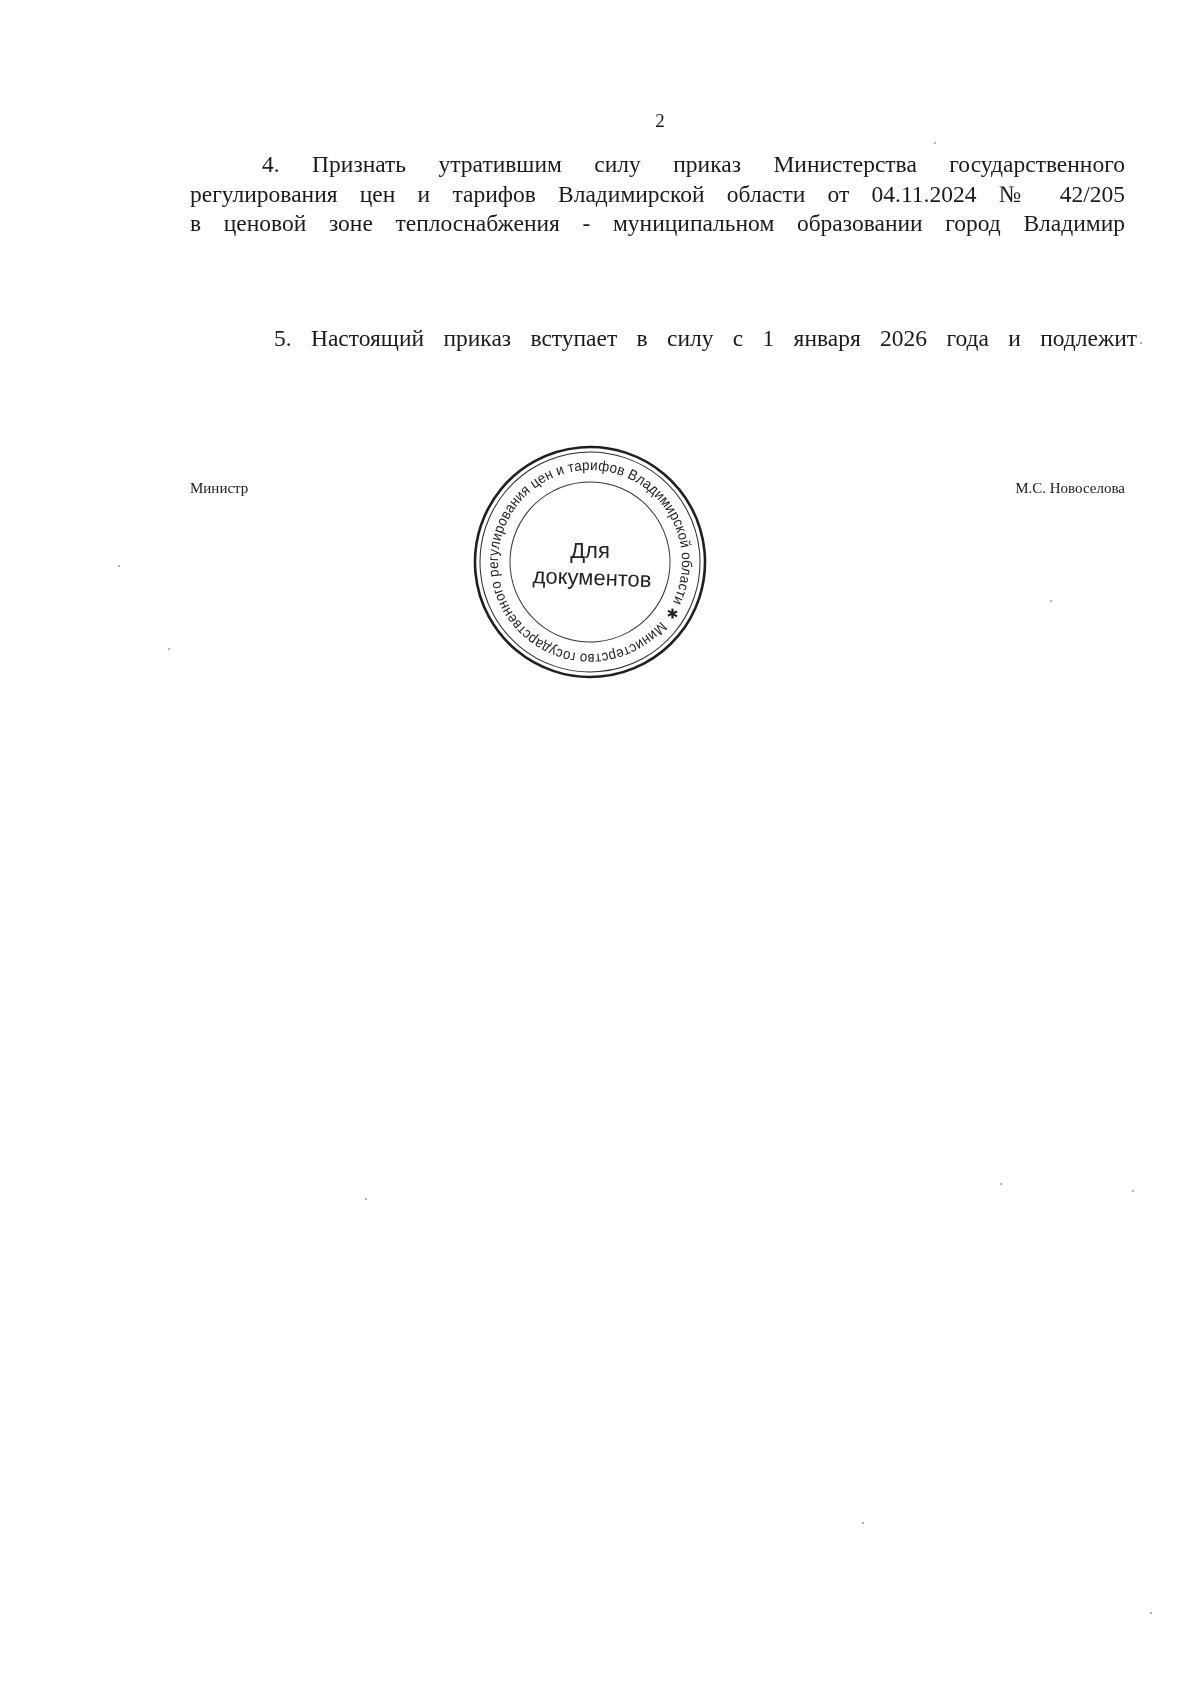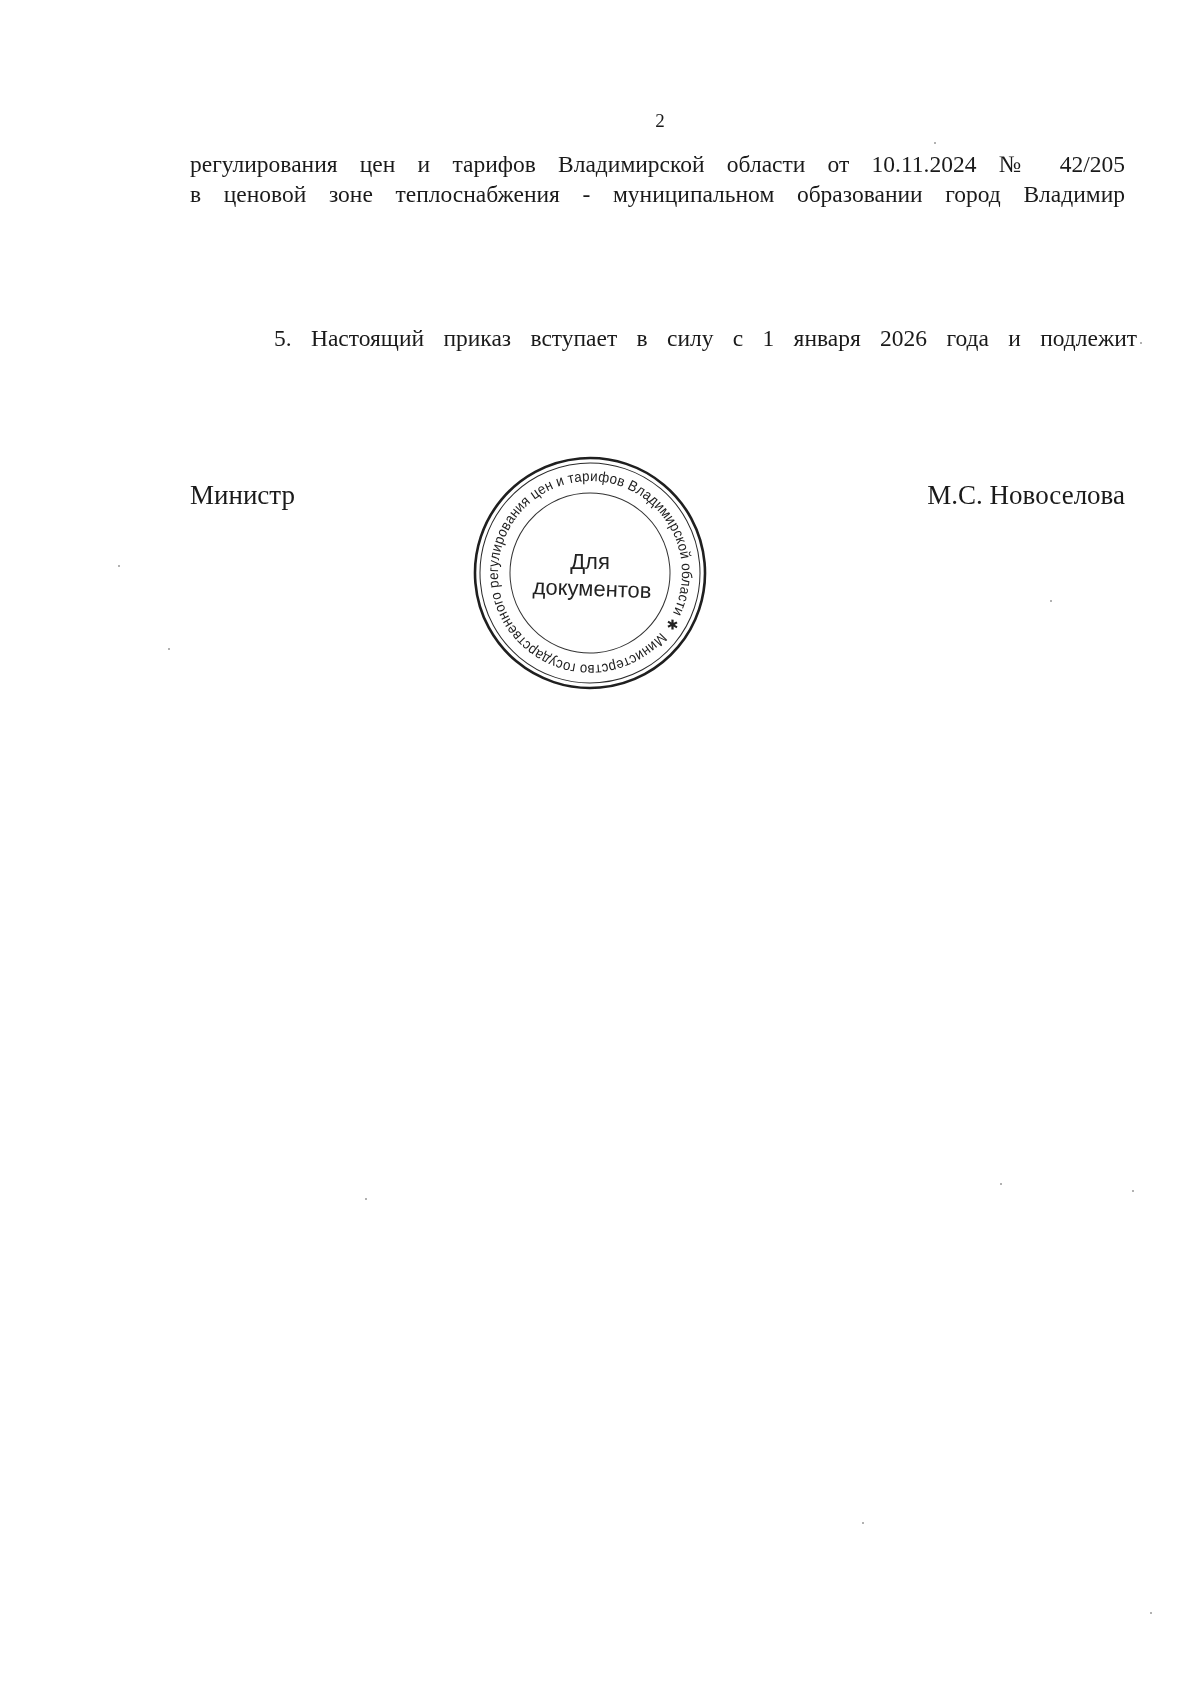--- a/index.html
+++ b/index.html
@@ -7,34 +7,35 @@
          font-family: "Liberation Serif", "DejaVu Serif", serif; color: #1a1a1a; }
   .page-number { position: absolute; top: 110px; left: 0; width: 1320px; text-align: center;
                  font-size: 19px; }
   .para { position: absolute; left: 190px; width: 935px; font-size: 23.5px; line-height: 29.5px;
           text-align: justify; text-indent: 72px; letter-spacing: 0; }
   .para .ln { display: block; text-indent: 0; text-align: justify; text-align-last: justify; white-space: nowrap; }
   .para .ln.first { padding-left: 72px; }
   .para .ln.last { text-align-last: left; }
   #p4 { top: 150px; }
   #p5 { top: 324px; margin-left: 12px; }
-  .sig { position: absolute; top: 480px; font-size: 27px; text-align: center; }
+  .sig { position: absolute; top: 480px; font-size: 15px; text-align: center; }
   #sig-title { left: 190px; }
   #sig-name { right: 75px; }
-  .stamp { position: absolute; left: 472px; top: 455px; width: 236px; height: 236px; }
+  .stamp { position: absolute; left: 472px; top: 444px; width: 236px; height: 236px; }
   .stamp svg { width: 236px; height: 236px; }
   .speck { position: absolute; width: 2px; height: 2px; background: #999; border-radius: 1px; }
 </style>
 </head>
 <body>
 
 <div class="page-number">2</div>
 
 <div class="para" id="p4">
-  <span class="ln">регулирования  цен  и  тарифов  Владимирской  области  от  10.11.2024  №  42/205</span>
+  <span class="ln first">4. Признать  утратившим  силу  приказ  Министерства  государственного</span>
+  <span class="ln">регулирования  цен  и  тарифов  Владимирской  области  от  04.11.2024  №  42/205</span>
   <span class="ln">в  ценовой зоне теплоснабжения - муниципальном образовании город Владимир</span>
 </div>
 
 <div class="para" id="p5">
   <span class="ln first">5.  Настоящий  приказ  вступает  в  силу  с  1  января  2026  года  и  подлежит</span>
 </div>
 
 <div class="sig" id="sig-title">Министр</div>
 <div class="sig" id="sig-name">М.С. Новоселова</div>
 

